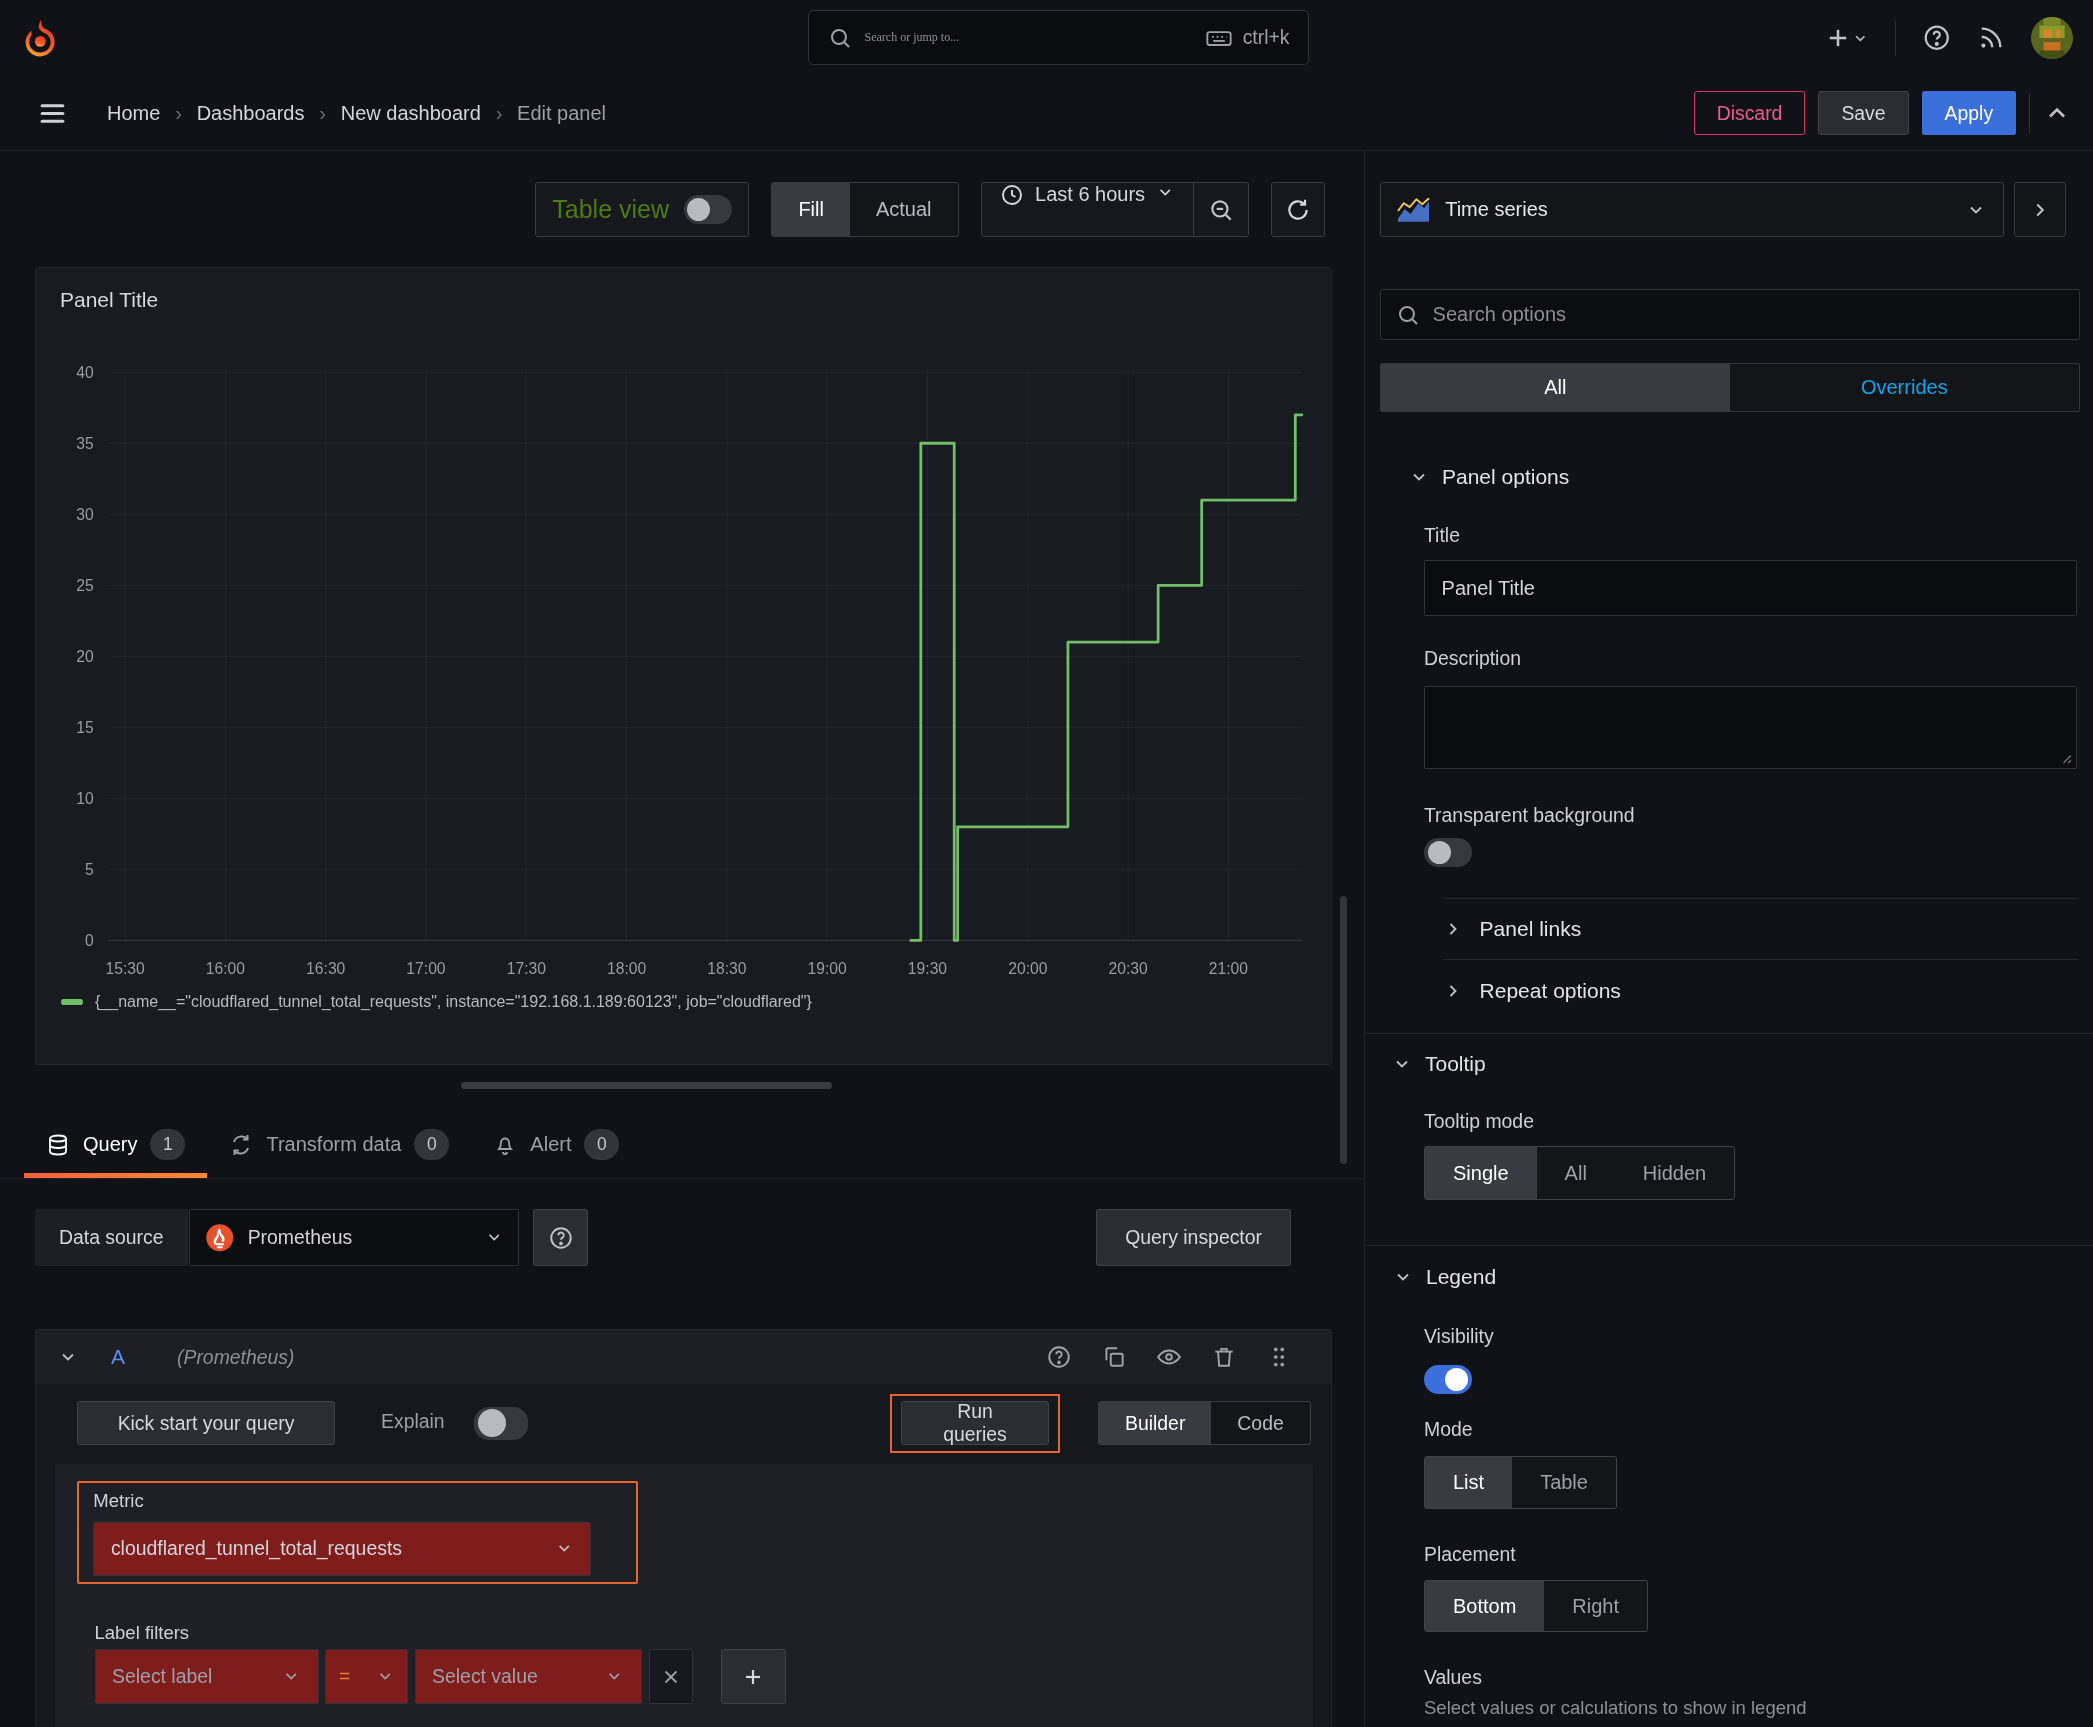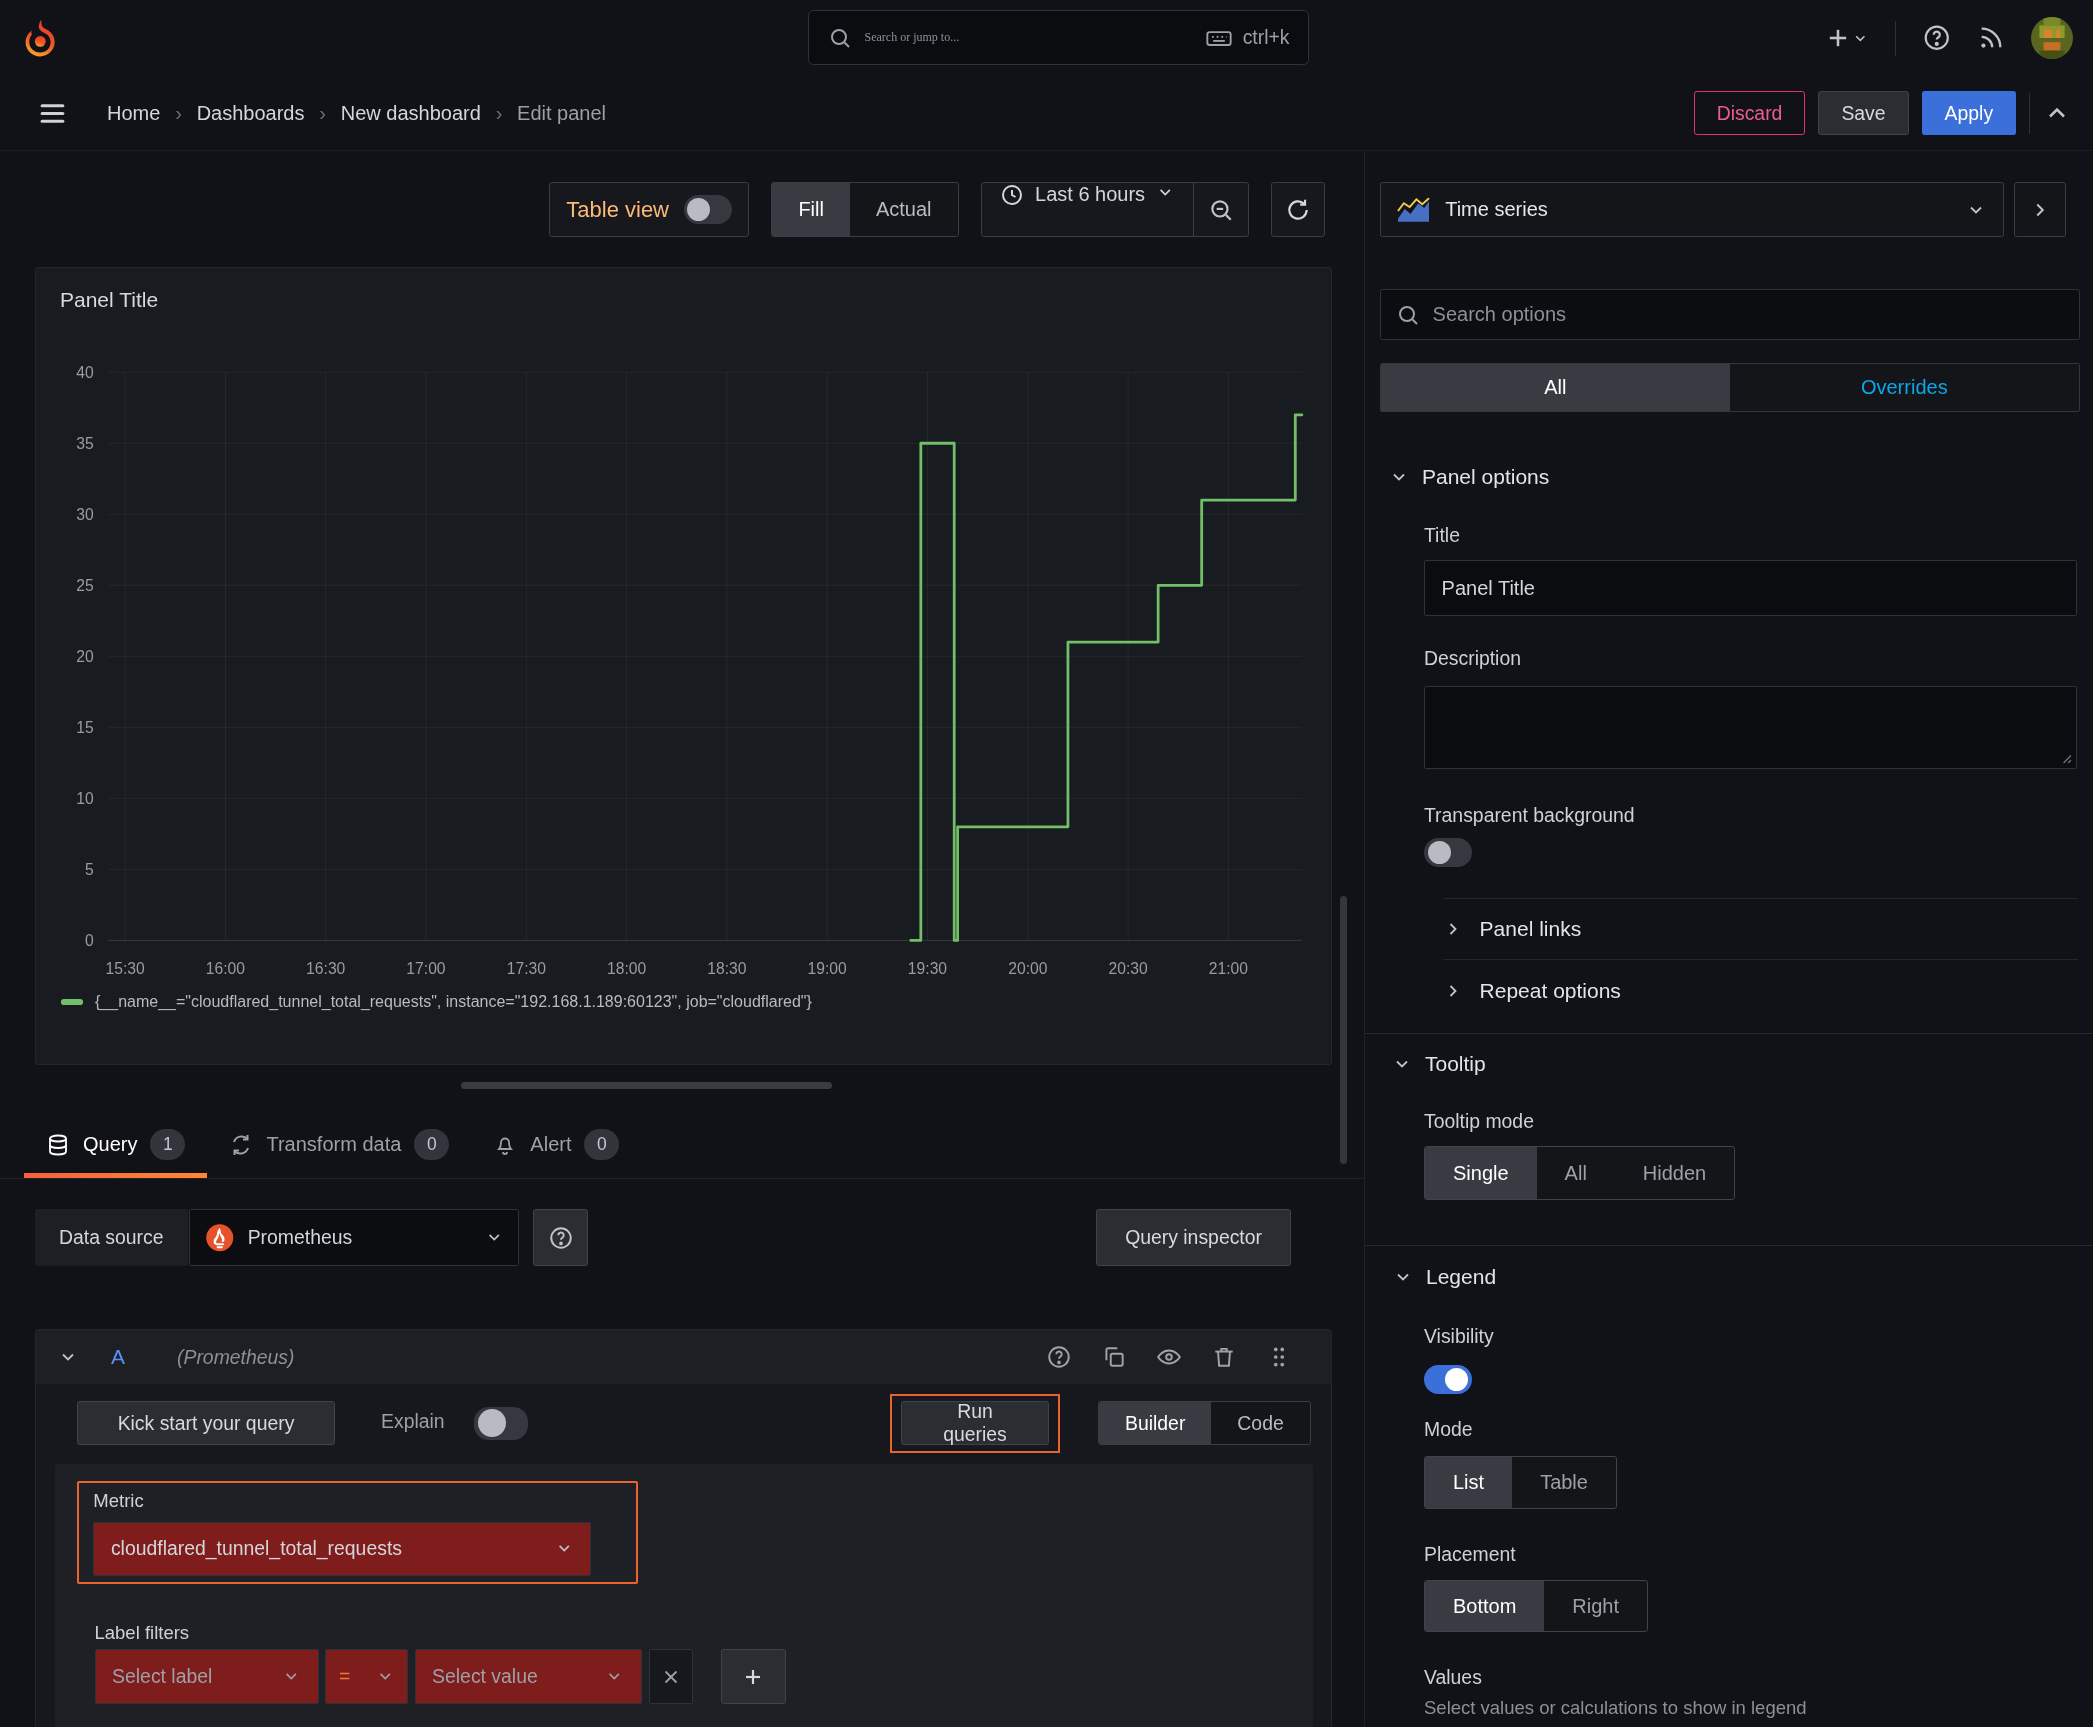--- a/index.html
+++ b/index.html
@@ -33,21 +33,21 @@
 
   
   .workspace { position:relative; width:2093px; height:1577px; }
   .left-pane { position:absolute; left:0; top:0; width:1364px; height:1577px; }
   .sidebar { position:absolute; left:1364px; top:0; width:729px; height:1577px; border-left:0.9px solid #202227; background:#111217; }
 
   
   .viztoolbar { position:absolute; top:31px; right:39px; display:flex; align-items:center; gap:22px; height:55px; }
   .group { display:flex; align-items:center; height:55px; border:0.9px solid #3b3d43; border-radius:2.8px; background:#17181d; }
   .tv { padding:0 16.6px; gap:14.8px; }
-  .tv .lbl { font-size:22px; color:#fdba74; }
+  .tv .lbl { font-size:25px; color:#4d7c0f; }
   .seg { display:flex; height:55px; border:0.9px solid #3b3d43; border-radius:2.8px; background:#141519; overflow:hidden; align-items:stretch; }
   .seg .opt { display:flex; align-items:center; justify-content:center; padding:0 26px; color:#b9bbc3; font-size:20px; cursor:pointer; }
   .seg .opt.sel { background:#383b42; color:#ffffff; }
   .trange { display:flex; align-items:flex-start; gap:11px; padding:0 18.5px; color:#d5d6db; font-size:20px; height:100%; cursor:pointer; }
   .sqbtn { width:54px; height:100%; display:flex; align-items:center; justify-content:center; color:#c0c2c9; cursor:pointer; }
   .gdiv { width:0.9px; height:100%; background:#3b3d43; }
 
   
   .toggle { position:relative; width:48px; height:29px; border-radius:14.8px; background:#36383f; cursor:pointer; flex:none; }
   .toggle .knob { position:absolute; top:2.8px; left:3.7px; width:23px; height:23px; border-radius:50%; background:#b9bbc3; }
@@ -570,21 +570,21 @@
             <use href="#i-search"></use>
           </svg>
         <span class="ph">Search options</span>
       </div>
 
       <div class="allover">
         <div class="opt sel">All</div>
         <div class="opt">Overrides</div>
       </div>
 
-      <div class="sechead" style="left:24px;top:314px">
+      <div class="sechead" style="left:44px;top:314px">
         <svg class="icon" width="20" height="20" style="color:#c0c2c9" viewBox="0 0 22 22">
             <use href="#i-chevdown"></use>
           </svg>
         <span>Panel options</span>
       </div>
       <div class="sublbl" style="left:59px;top:373px">Title</div>
       <input class="sbinput" style="top: 409px;" value="Panel Title">
       <div class="sublbl" style="left:59px;top:496px">Description</div>
       <div class="sbtextarea" style="top:535px">
         <svg class="taresize" width="14.8" height="14.8" viewBox="0 0 16 16">

